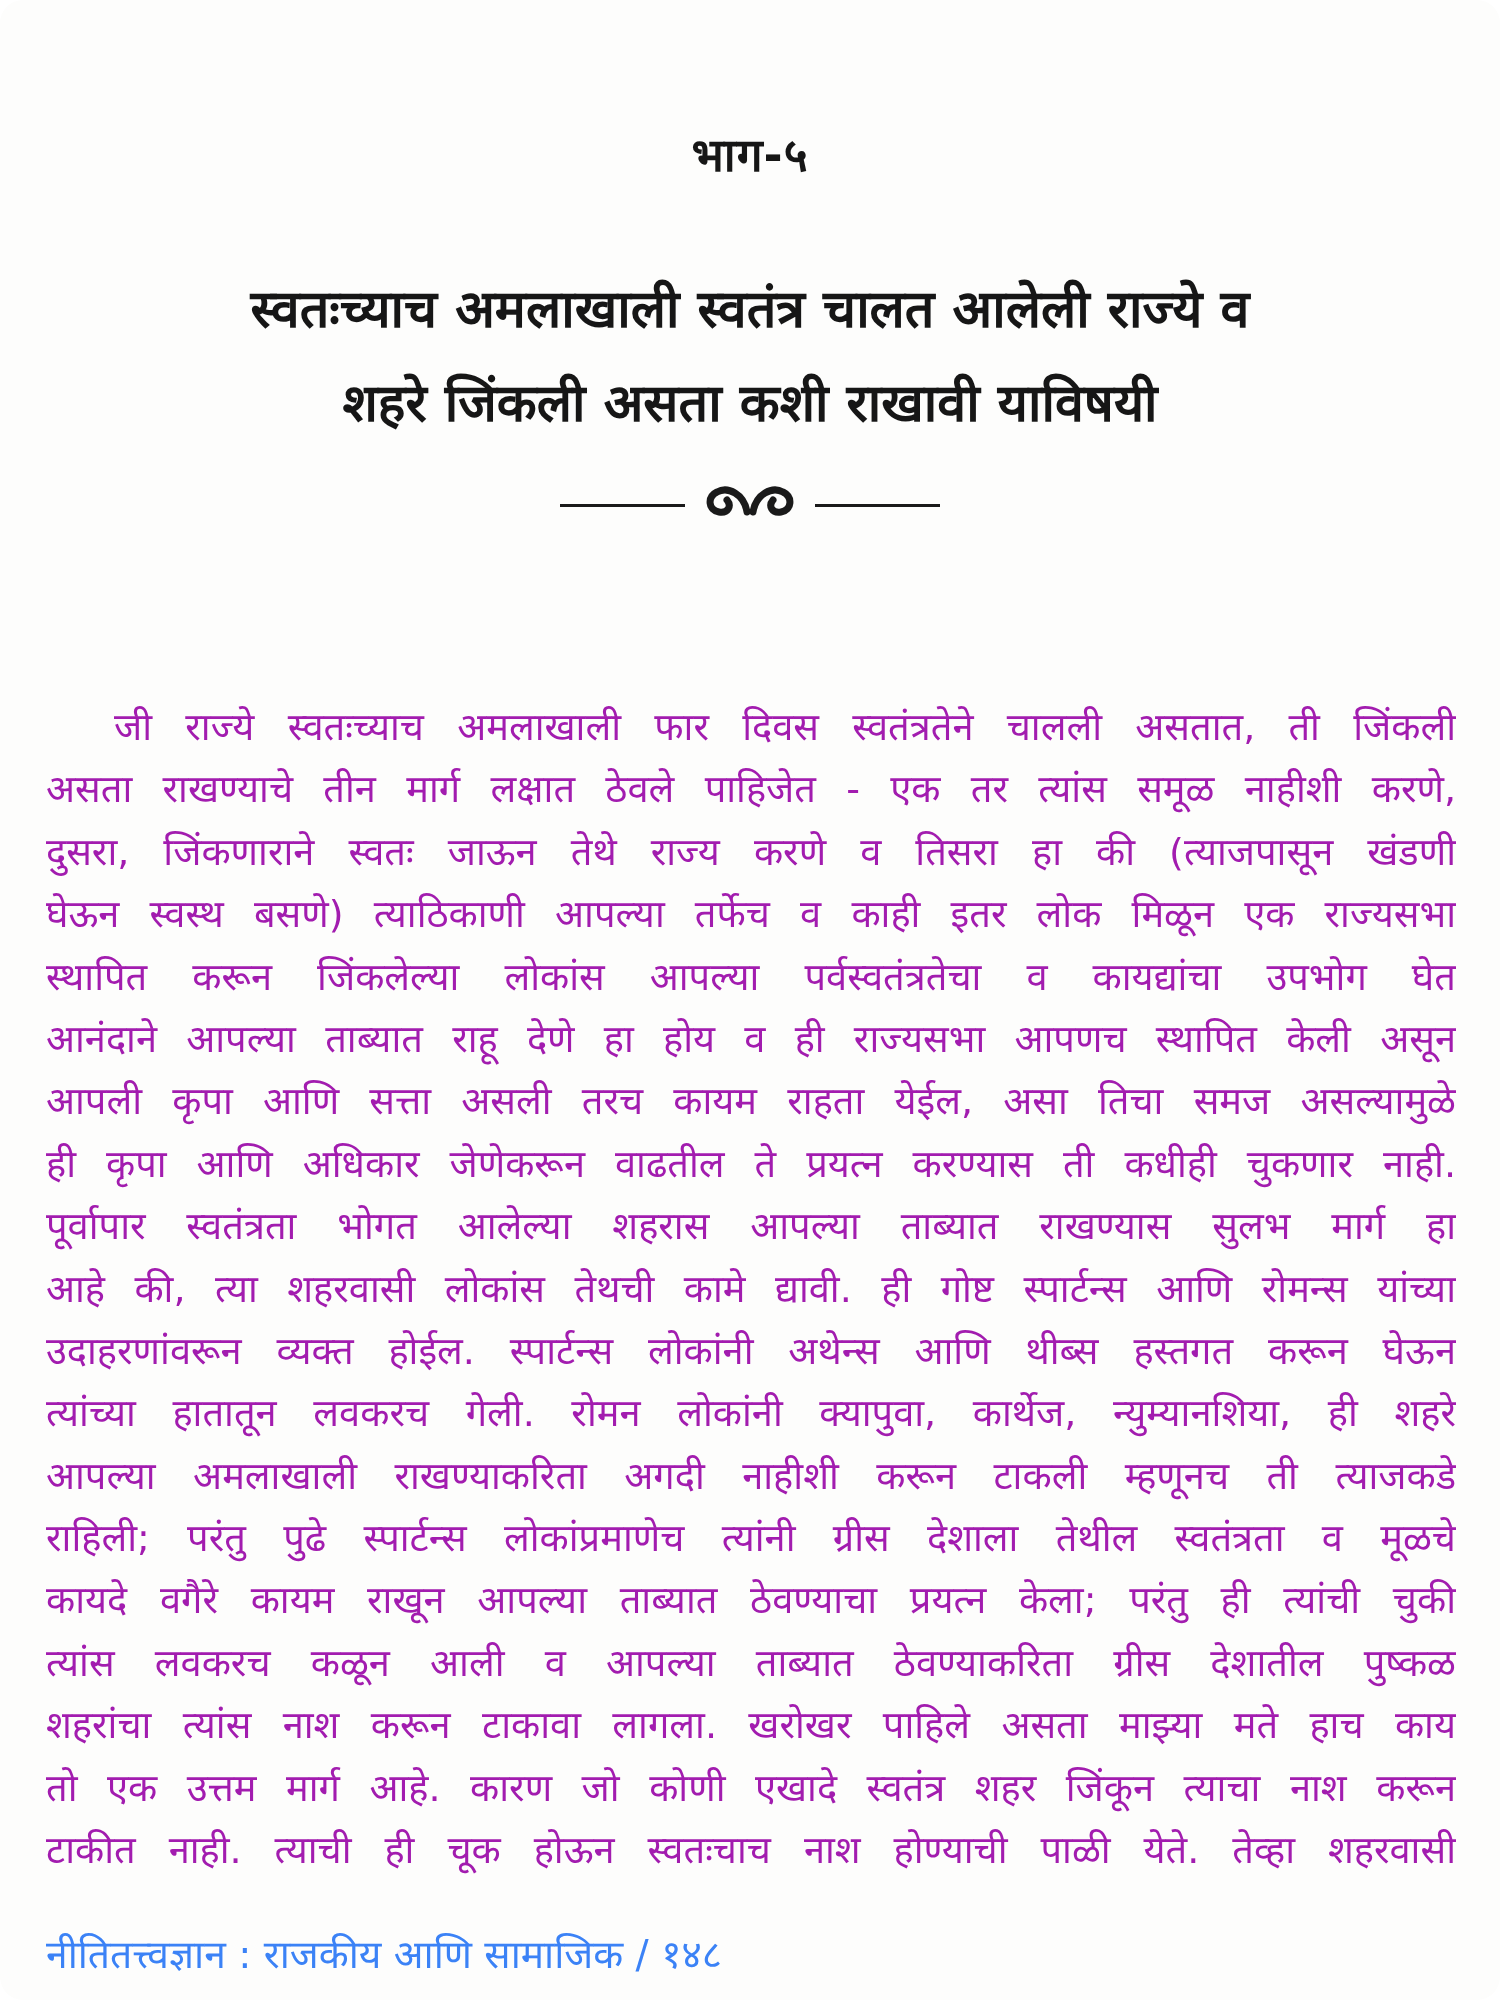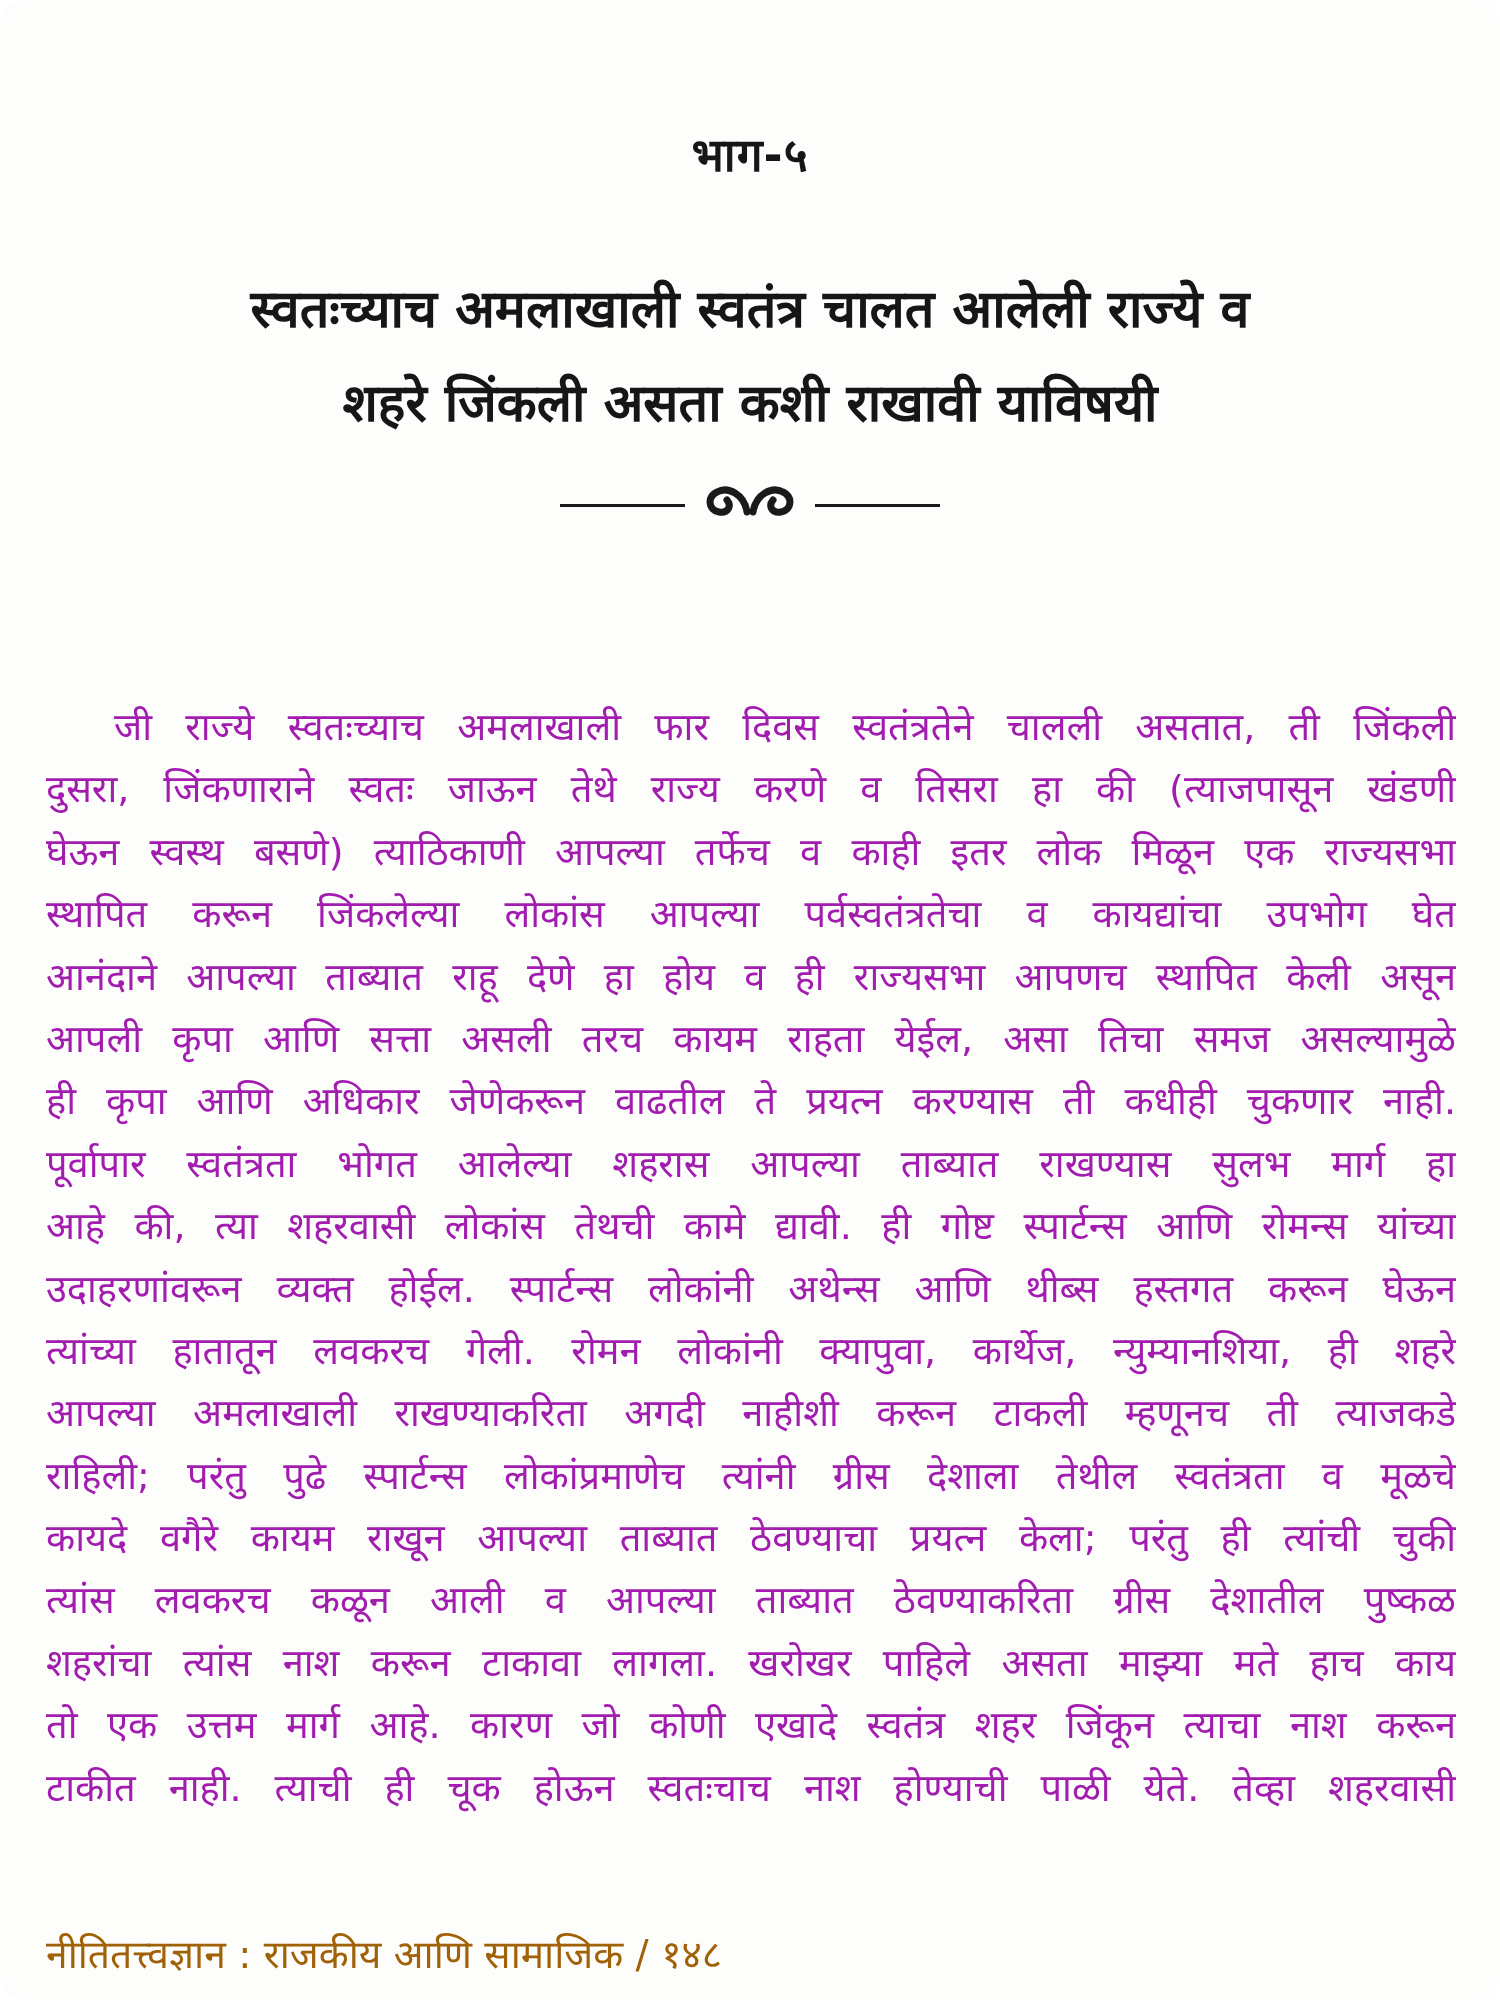--- a/index.html
+++ b/index.html
@@ -34,21 +34,21 @@
   }
   .body-line {
     height: 62.4px; line-height: 62.4px; max-height: 62.4px;
     overflow: hidden;
     text-align: justify; text-align-last: justify;
   }
   .body-line.indent { padding-left: 68px; }
   .body-line sup { font-size: 0.55em; vertical-align: super; line-height: 0; }
   .footer {
     position: absolute; left: 46px; top: 1926px; right: 46px;
-    font-size: 39px; color: #a16207;
+    font-size: 39px; color: #3b82f6;
   }
 </style>
 </head>
 <body>
 
 <div class="page">
 
   <div class="part-label">भाग-५</div>
 
   <div class="chapter-title">
@@ -62,20 +62,21 @@
       <svg width="126" height="44" viewBox="0 0 126 44" aria-hidden="true">
         <path d="M60,34 C57,16 41,8 30,14 C20,19 21,32 32,34 C41,35.5 45,28 40,22" fill="none" stroke="#1a1a1a" stroke-width="7" stroke-linecap="round"></path>
         <path d="M66,34 C69,16 85,8 96,14 C106,19 105,32 94,34 C85,35.5 81,28 86,22" fill="none" stroke="#1a1a1a" stroke-width="7" stroke-linecap="round"></path>
       </svg>
     </span>
     <div class="rule right"></div>
   </div>
 
   <div class="body-text" id="body-text">
       <div class="body-line indent">जी राज्ये स्वतःच्याच अमलाखाली फार दिवस स्वतंत्रतेने चालली असतात, ती जिंकली</div>
+      <div class="body-line">असता राखण्याचे तीन मार्ग लक्षात ठेवले पाहिजेत - एक तर त्यांस समूळ नाहीशी करणे,</div>
       <div class="body-line">दुसरा, जिंकणाराने स्वतः जाऊन तेथे राज्य करणे व तिसरा हा की (त्याजपासून खंडणी</div>
       <div class="body-line">घेऊन स्वस्थ बसणे) त्याठिकाणी आपल्या तर्फेच व काही इतर लोक मिळून एक राज्यसभा</div>
       <div class="body-line">स्थापित करून जिंकलेल्या लोकांस आपल्या पर्वस्वतंत्रतेचा व कायद्यांचा उपभोग घेत</div>
       <div class="body-line">आनंदाने आपल्या ताब्यात राहू देणे हा होय व ही राज्यसभा आपणच स्थापित केली असून</div>
       <div class="body-line">आपली कृपा आणि सत्ता असली तरच कायम राहता येईल, असा तिचा समज असल्यामुळे</div>
       <div class="body-line">ही कृपा आणि अधिकार जेणेकरून वाढतील ते प्रयत्न करण्यास ती कधीही चुकणार नाही.</div>
       <div class="body-line">पूर्वापार स्वतंत्रता भोगत आलेल्या शहरास आपल्या ताब्यात राखण्यास सुलभ मार्ग हा</div>
       <div class="body-line">आहे की, त्या शहरवासी लोकांस तेथची कामे द्यावी. ही गोष्ट स्पार्टन्स आणि रोमन्स यांच्या</div>
       <div class="body-line">उदाहरणांवरून व्यक्त होईल. स्पार्टन्स लोकांनी अथेन्स आणि थीब्स हस्तगत करून घेऊन</div>
       <div class="body-line">त्यांच्या हातातून लवकरच गेली. रोमन लोकांनी क्यापुवा, कार्थेज, न्युम्यानशिया, ही शहरे</div>

